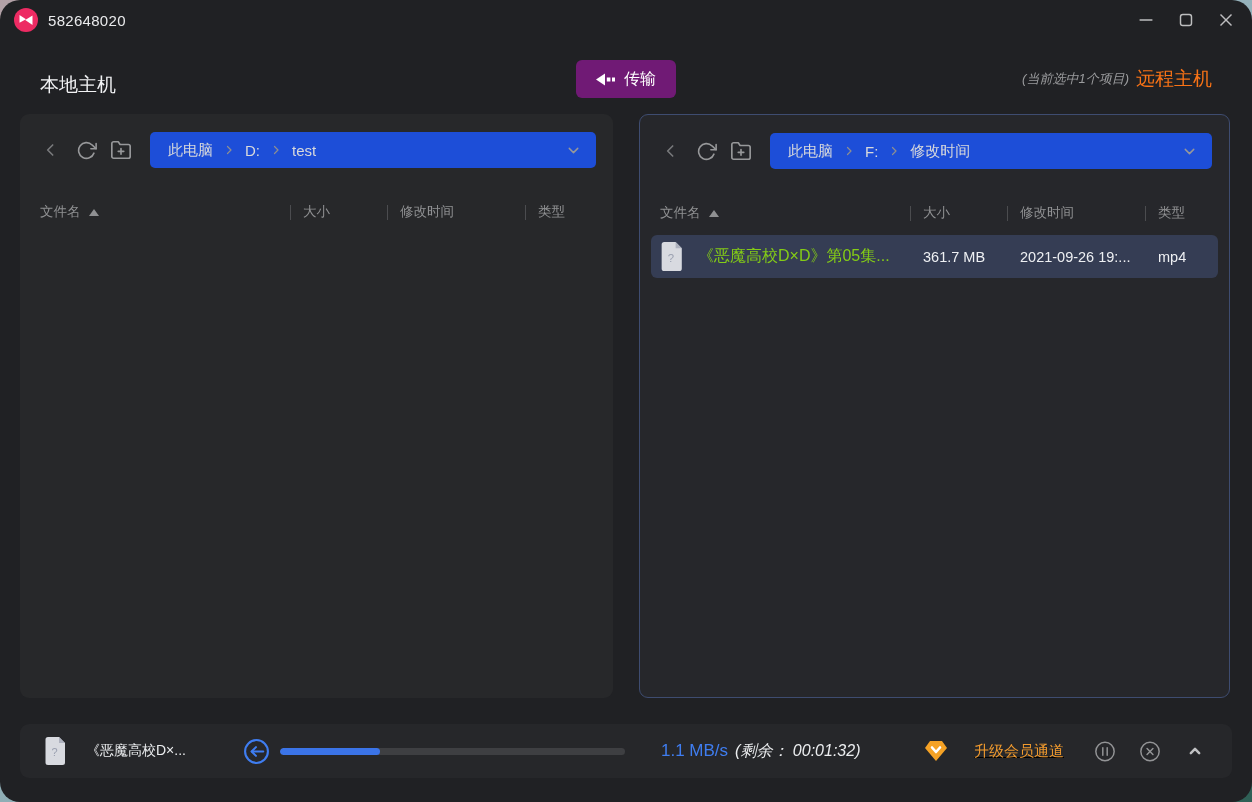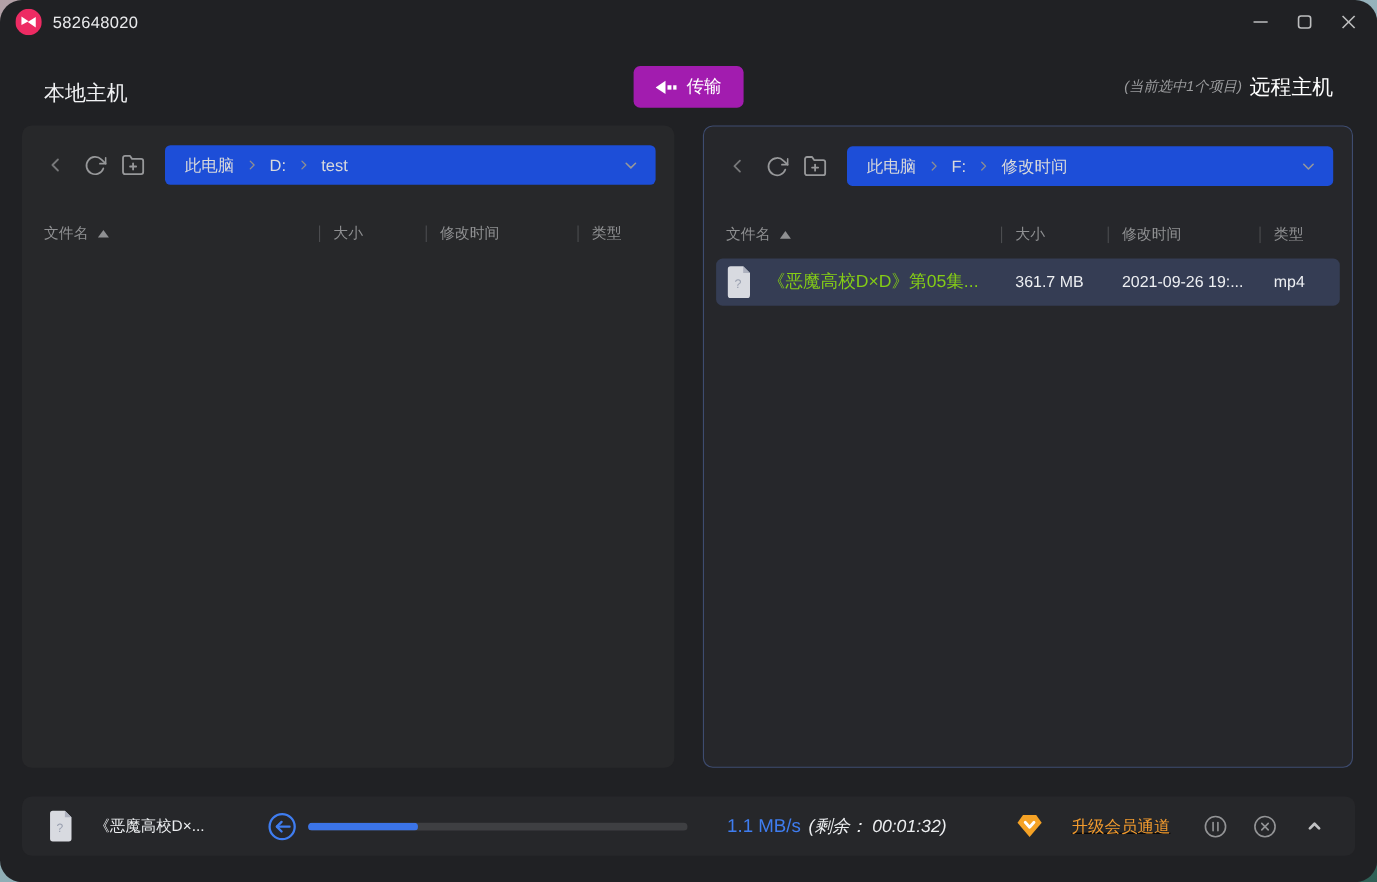--- a/index.html
+++ b/index.html
@@ -21,27 +21,27 @@
     display:flex; align-items:center; padding:0 6px 0 14px;
   }
   .logo { width:24px; height:24px; flex:0 0 auto; }
   .app-title { margin-left:10px; font-size:15px; color:#e9eaec; letter-spacing:.3px; }
   .win-controls { margin-left:auto; display:flex; }
   .win-btn { width:40px; height:38px; display:flex; align-items:center; justify-content:center; cursor:default; }
   
   .local-title { position:absolute; left:40px; top:72px; font-size:19px; color:#f1f2f4; }
   .transfer-btn {
     position:absolute; left:576px; top:60px; width:100px; height:38px;
-    background:#a21caf; border:none; border-radius:6px;
+    background:#701a75; border:none; border-radius:6px;
     display:flex; align-items:center; justify-content:center; gap:8px;
     color:#fff; font-size:16px; font-family:inherit; cursor:pointer;
   }
   .remote-header { position:absolute; right:40px; top:60px; height:38px; display:flex; align-items:center; gap:7px; }
   .selection-info { font-size:13px; color:#9b9c9e;font-style:italic; }
-  .remote-title { font-size:19px; color:#ffffff; }
+  .remote-title { font-size:19px; color:#f97316; }
   
   .panel { position:absolute; top:114px; height:584px; background:#27282a; border-radius:9px; }
   .panel.left  { left:20px;  width:593px; }
   .panel.right { left:639px; width:591px; background:#26272b; border:1px solid #3e4c70; }
   .panel-toolbar {
     position:absolute; left:20px; right:17px; top:18px; height:36px;
     display:flex; align-items:center; gap:13px;
   }
   .tool-icon { width:22px; height:22px; display:flex; align-items:center; justify-content:center; cursor:pointer; flex:0 0 auto; }
   .breadcrumb {

